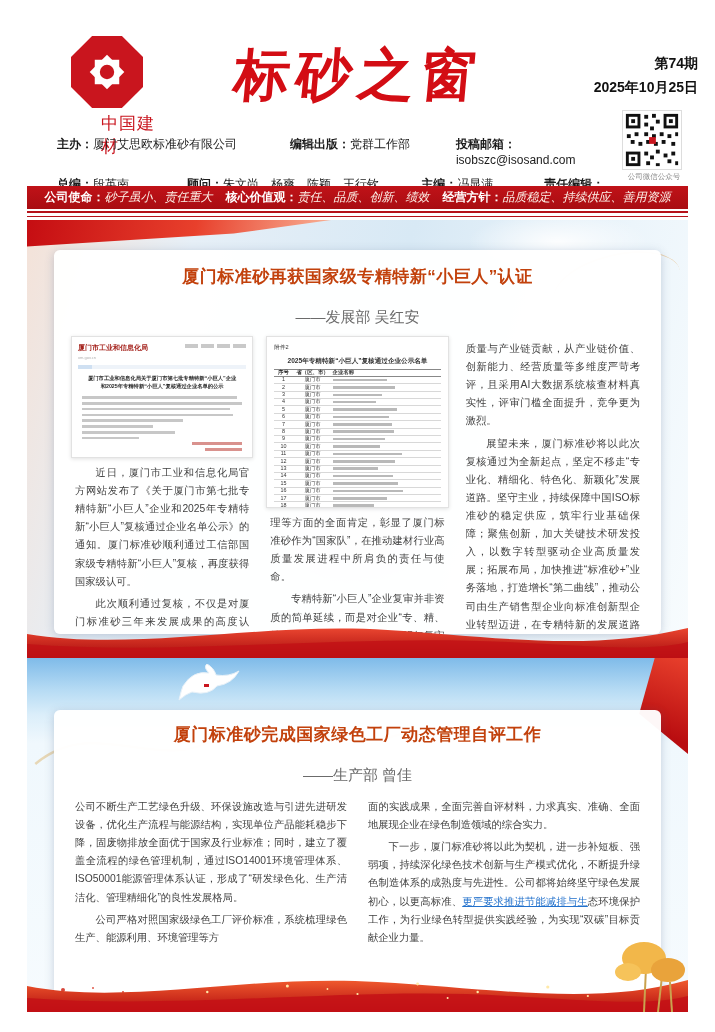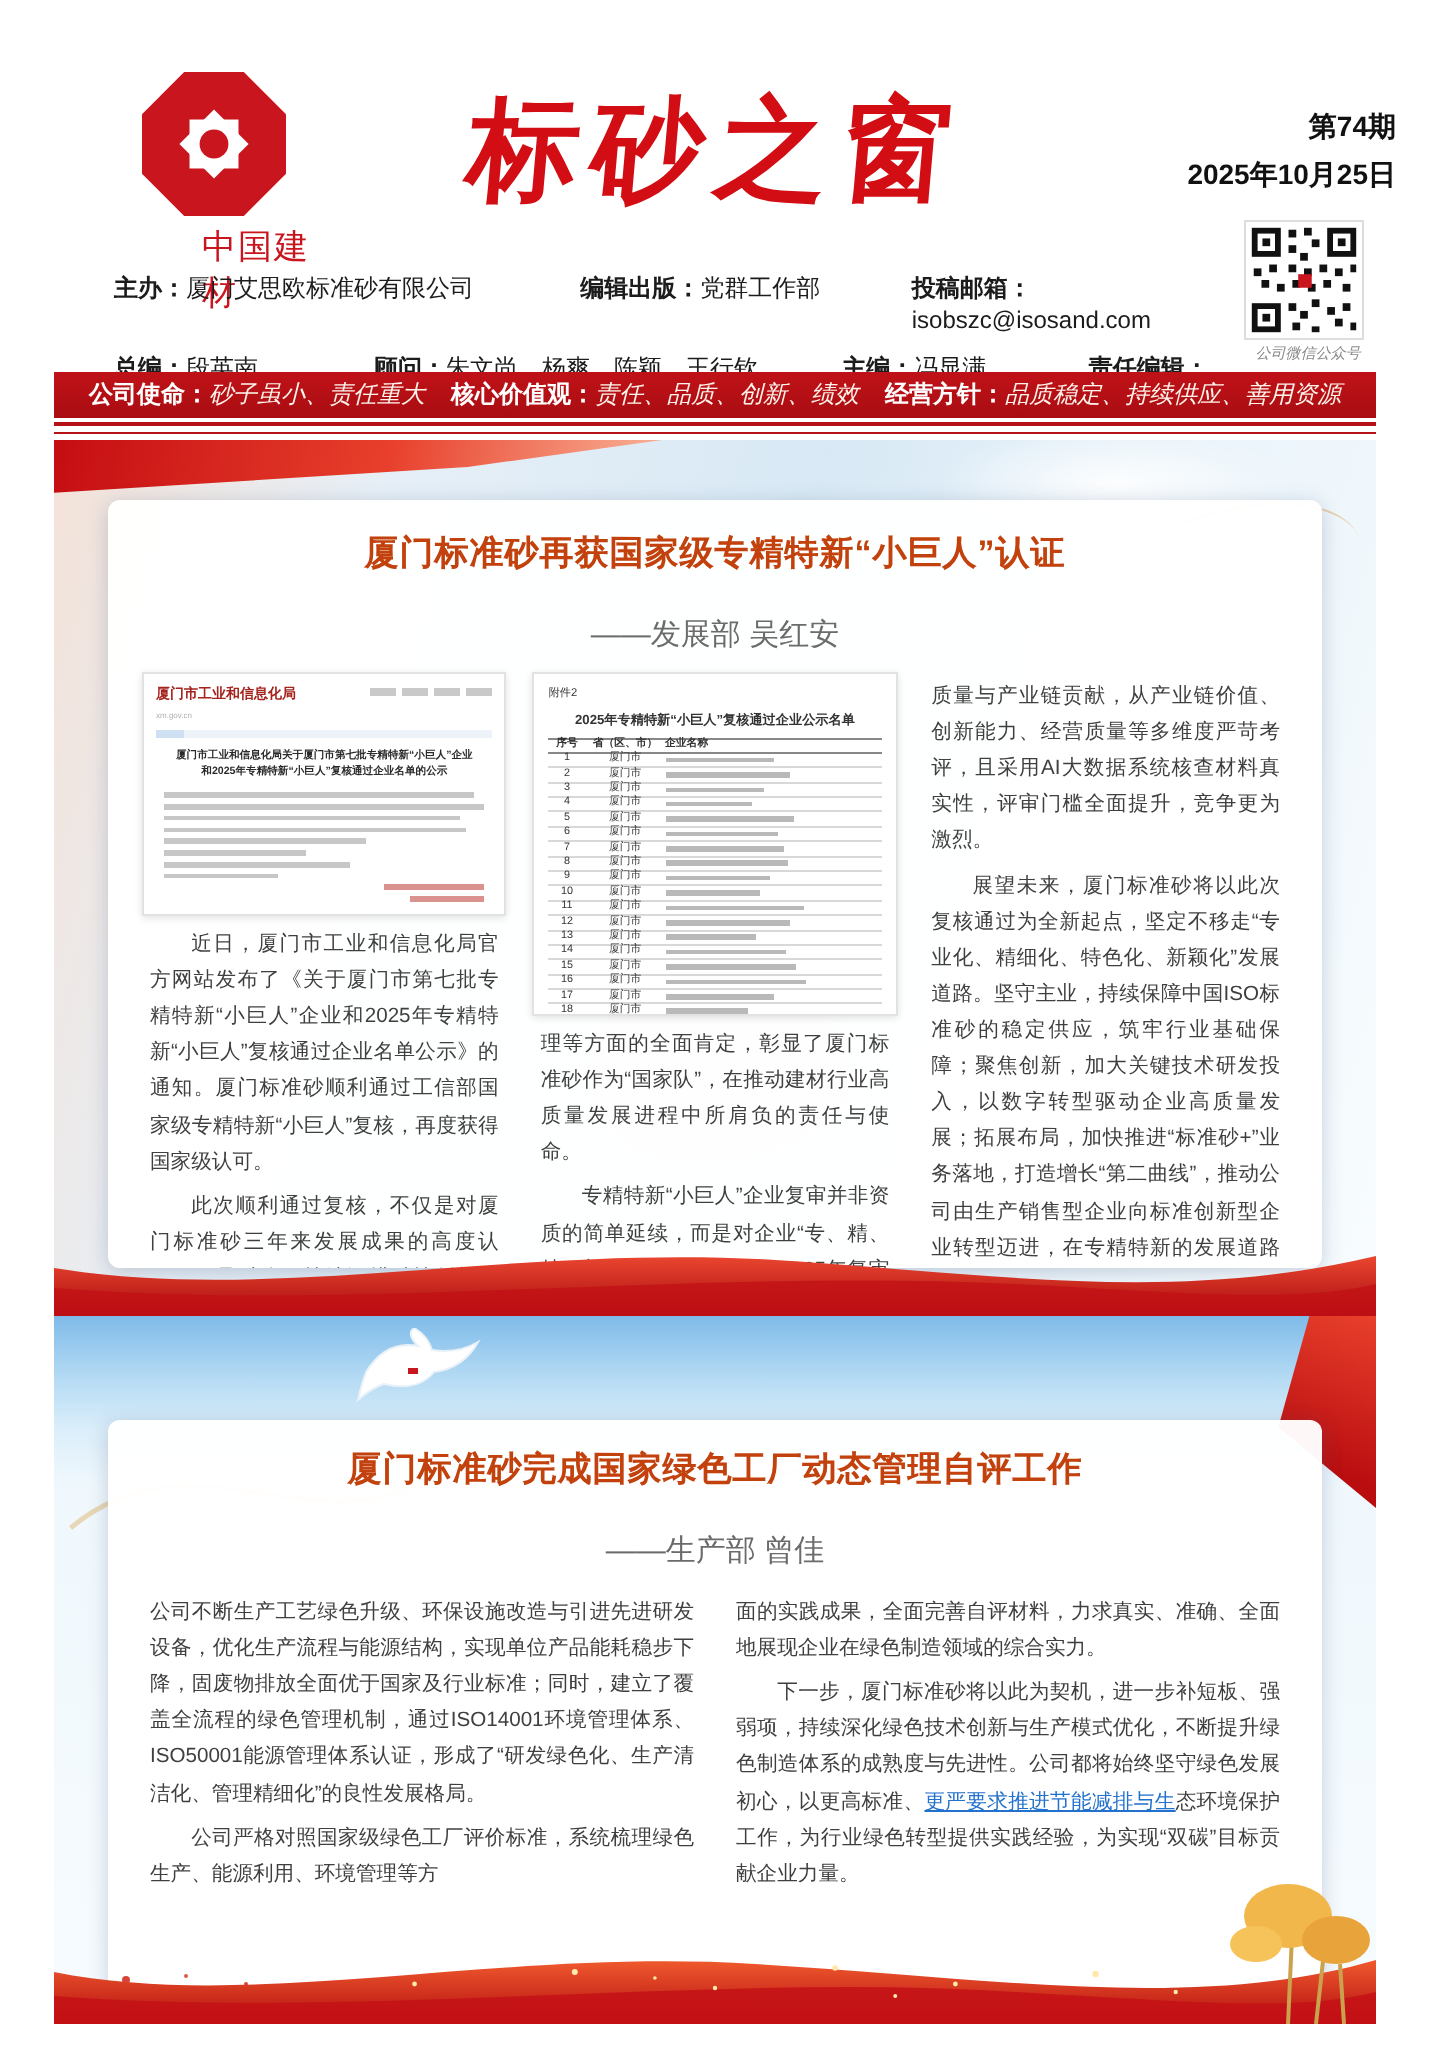--- a/index.html
+++ b/index.html
@@ -11,21 +11,21 @@
   .logo-block { position:absolute; left:57px; top:36px; width:112px; text-align:left; }
   .logo-block svg { display:block; margin-left:14px; }
   .brand-name { font-size:17px; font-weight:normal; color:#c9151e; letter-spacing:1px; margin-top:4px;margin-left:44px; }
   .paper-title { position:absolute; left:168px; top:38px; width:380px; text-align:center;
                  font-family:"DejaVu Serif", serif; font-weight:bold; font-size:56px; color:#d30d14;
                  letter-spacing:6px; transform:skewX(-5deg); }
   .issue-block { position:absolute; left:548px; top:52px; width:150px; text-align:right;
                  font-size:14px; font-weight:bold; color:#111; line-height:1.7; }
   .qr-wrap { position:absolute; left:622px; top:110px; width:64px; text-align:center; }
   .qr-wrap svg { display:block; border:1px solid #ddd; background:#fff; }
-  .qr-caption { font-size:7.5px; color:#8a8a8a; margin-top:2px; white-space:nowrap;font-style:italic; }
+  .qr-caption { font-size:7.5px; color:#8a8a8a; margin-top:2px; white-space:nowrap; }
   .masthead { position:absolute; left:57px; top:136px; width:558px; font-size:12px; color:#1c1c1c; }
   .mh-row { display:flex; margin-bottom:9px;gap:24px; }
   .mh-item b { font-weight:bold; }
   .mh-item span { font-weight:500; }
   #mh-row1 .mh-item:nth-child(1){ width:236px; }
   #mh-row1 .mh-item:nth-child(2){ width:160px; }
   #mh-row2 .mh-item:nth-child(1){ width:126px; }
   #mh-row2 .mh-item:nth-child(2){ width:250px; }
   #mh-row2 .mh-item:nth-child(3){ width:118px; }
 

